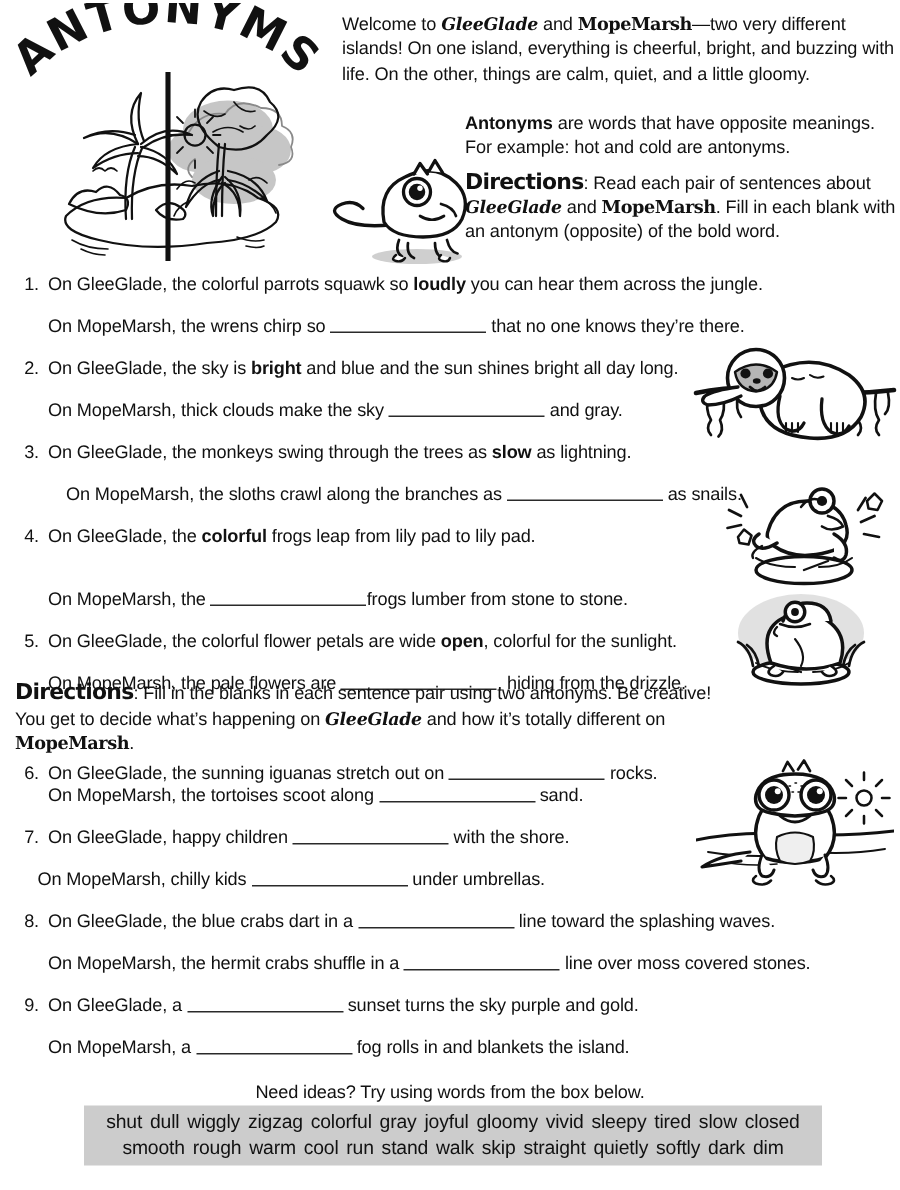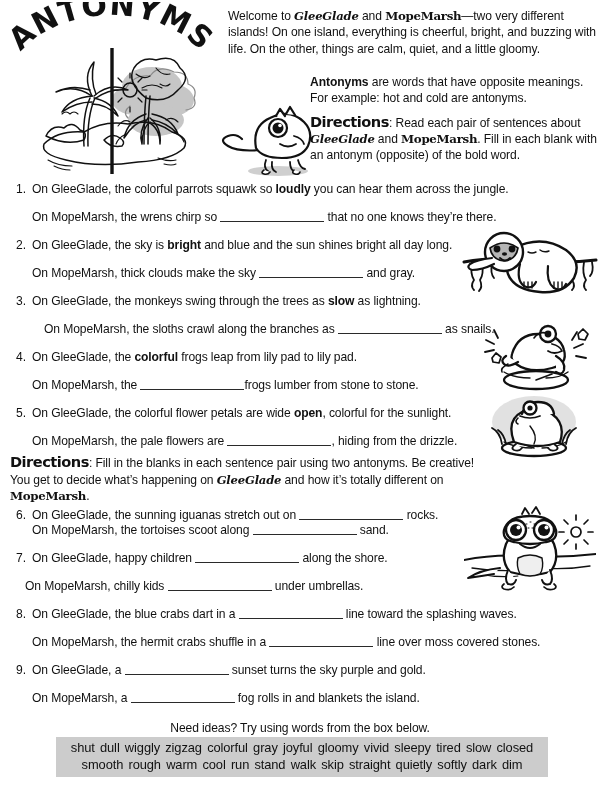--- a/index.html
+++ b/index.html
@@ -446,39 +446,39 @@
     <div class="qitem" style="margin-bottom: 14px;">
       <div class="qline"><span>On GleeGlade, the sky is </span><span class="b">bright</span><span> and blue and the sun shines bright all day long.</span><span class="qnum">2.</span></div>
       <div class="qline" style="margin-top: 14px;"><span>On MopeMarsh, thick clouds make the sky </span><span class="blank b-lg"></span><span> and gray.</span></div>
     </div>
     <div class="qitem" style="margin-bottom: 14px;">
       <div class="qline"><span>On GleeGlade, the monkeys swing through the trees as </span><span class="b">slow</span><span> as lightning.</span><span class="qnum">3.</span></div>
       <div class="qline" style="margin-top: 14px; padding-left: 44px;"><span>On MopeMarsh, the sloths crawl along the branches as </span><span class="blank b-lg"></span><span> as snails.</span></div>
     </div>
     <div class="qitem" style="margin-bottom: 14px;">
       <div class="qline"><span>On GleeGlade, the </span><span class="b">colorful</span><span> frogs leap from lily pad to lily pad.</span><span class="qnum">4.</span></div>
-      <div class="qline" style="margin-top: 14px;"><span>On MopeMarsh, the </span><span class="blank b-lg"></span><span>frogs lumber from stone to stone.</span></div>
+      <div class="qline" style="margin-top: 28px;"><span>On MopeMarsh, the </span><span class="blank b-lg"></span><span>frogs lumber from stone to stone.</span></div>
     </div>
     <div class="qitem" style="margin-bottom: 14px;">
       <div class="qline"><span>On GleeGlade, the colorful flower petals are wide </span><span class="b">open</span><span>, colorful for the sunlight.</span><span class="qnum">5.</span></div>
       <div class="qline" style="margin-top: 14px;"><span>On MopeMarsh, the pale flowers are </span><span class="blank b-lg"></span><span>, hiding from the drizzle.</span></div>
     </div>
   </div>
 
 <div class="dir2">
   <span class="dirword">Directions</span><span>: Fill in the blanks in each sentence pair using two antonyms. Be creative! You get to decide what’s happening on </span><span class="glee">GleeGlade</span><span> and how it’s totally different on </span><span class="mope">MopeMarsh</span><span>.</span>
 </div>
 
 <div class="qlist" style="top:508px" id="q2-container">
     <div class="qitem" style="margin-bottom: 14px;">
       <div class="qline"><span>On GleeGlade, the sunning iguanas stretch out on </span><span class="blank b-lg"></span><span> rocks.</span><span class="qnum">6.</span></div>
       <div class="qline" style="margin-top: 1px;"><span>On MopeMarsh, the tortoises scoot along </span><span class="blank b-lg"></span><span> sand.</span></div>
     </div>
     <div class="qitem" style="margin-bottom: 14px;">
-      <div class="qline"><span>On GleeGlade, happy children </span><span class="blank b-lg"></span><span> along the shore.</span><span class="qnum">7.</span></div>
+      <div class="qline"><span>On GleeGlade, happy children </span><span class="blank b-lg"></span><span> with the shore.</span><span class="qnum">7.</span></div>
       <div class="qline" style="margin-top: 14px; padding-left: 25px;"><span>On MopeMarsh, chilly kids </span><span class="blank b-lg"></span><span> under umbrellas.</span></div>
     </div>
     <div class="qitem" style="margin-bottom: 14px;">
       <div class="qline"><span>On GleeGlade, the blue crabs dart in a </span><span class="blank b-lg"></span><span> line toward the splashing waves.</span><span class="qnum">8.</span></div>
       <div class="qline" style="margin-top: 14px;"><span>On MopeMarsh, the hermit crabs shuffle in a </span><span class="blank b-lg"></span><span> line over moss covered stones.</span></div>
     </div>
     <div class="qitem" style="margin-bottom: 14px;">
       <div class="qline"><span>On GleeGlade, a </span><span class="blank b-lg"></span><span> sunset turns the sky purple and gold.</span><span class="qnum">9.</span></div>
       <div class="qline" style="margin-top: 14px;"><span>On MopeMarsh, a </span><span class="blank b-lg"></span><span> fog rolls in and blankets the island.</span></div>
     </div>

